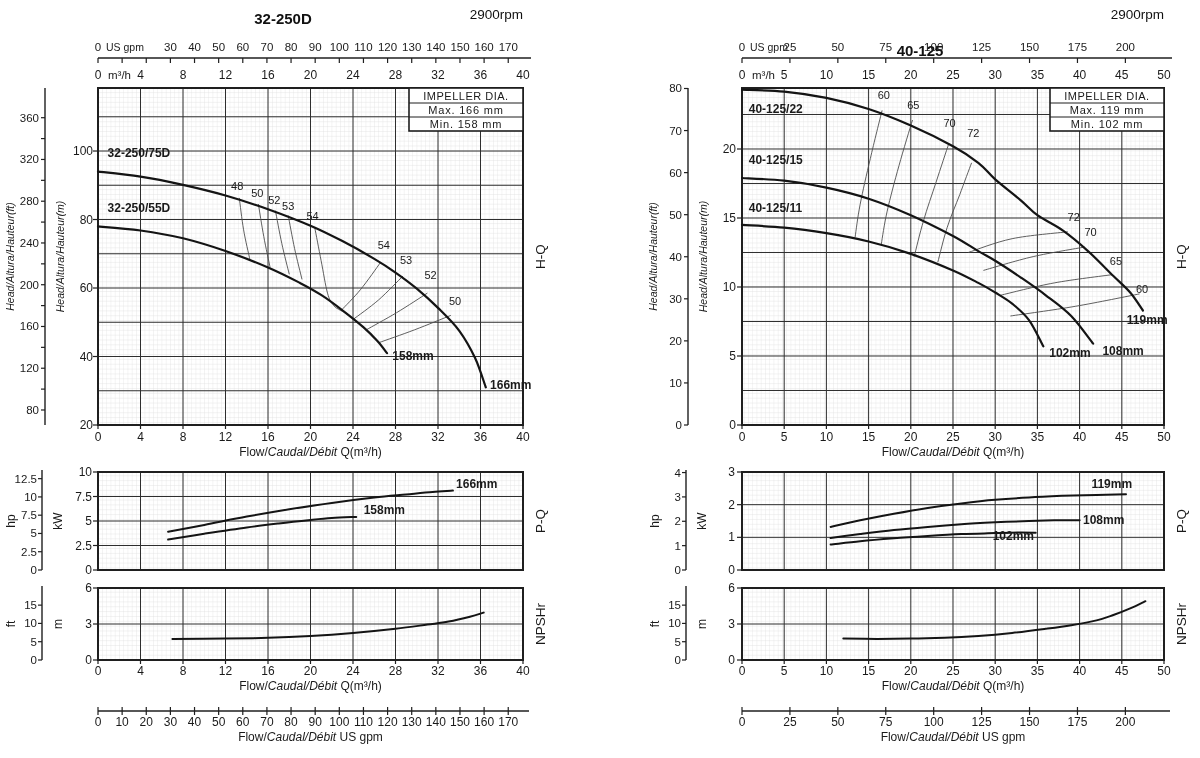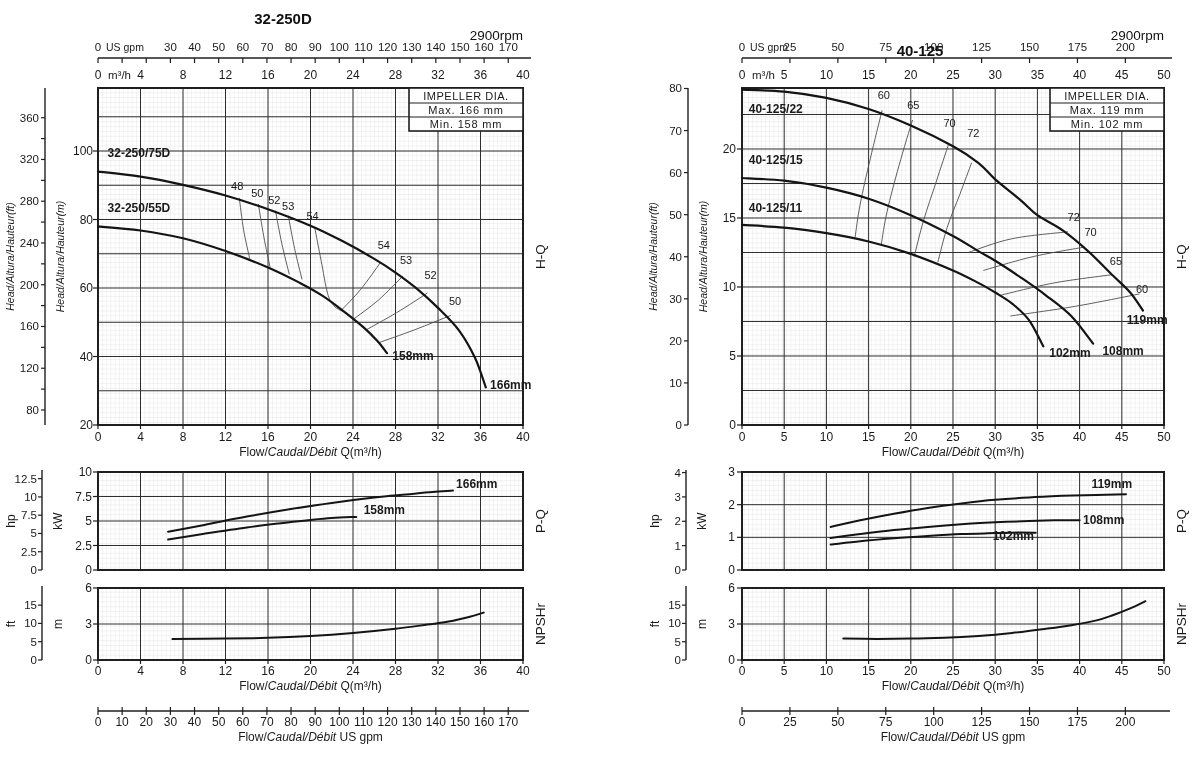--- a/index.html
+++ b/index.html
@@ -1,19 +1,19 @@
 <!DOCTYPE html>
 <html><head>
 <meta charset="utf-8">
 <style>
   html,body{margin:0;padding:0;background:#ffffff;}
   body{font-family:"Liberation Sans", sans-serif;}
   .stage{position:relative;width:1200px;height:758px;background:#fff;overflow:hidden;}
   .ptitle{position:absolute;top:10px;width:200px;text-align:center;font-size:15px;font-weight:bold;color:#111;}
-  .rpm{position:absolute;top:28px;width:90px;text-align:right;font-size:13.5px;color:#111;}
+  .rpm{position:absolute;top:7px;width:90px;text-align:right;font-size:13.5px;color:#111;}
   svg{position:absolute;left:0;top:0;}
   svg text{fill:#1a1a1a;}
 </style>
 </head>
 <body>
 
 <div class="stage">
   <div class="ptitle" style="left:183px;">32-250D</div>
   <div class="rpm" style="left:433px;">2900rpm</div>
   <div class="ptitle" style="left:820px;margin-top:32px;">40-125</div>

